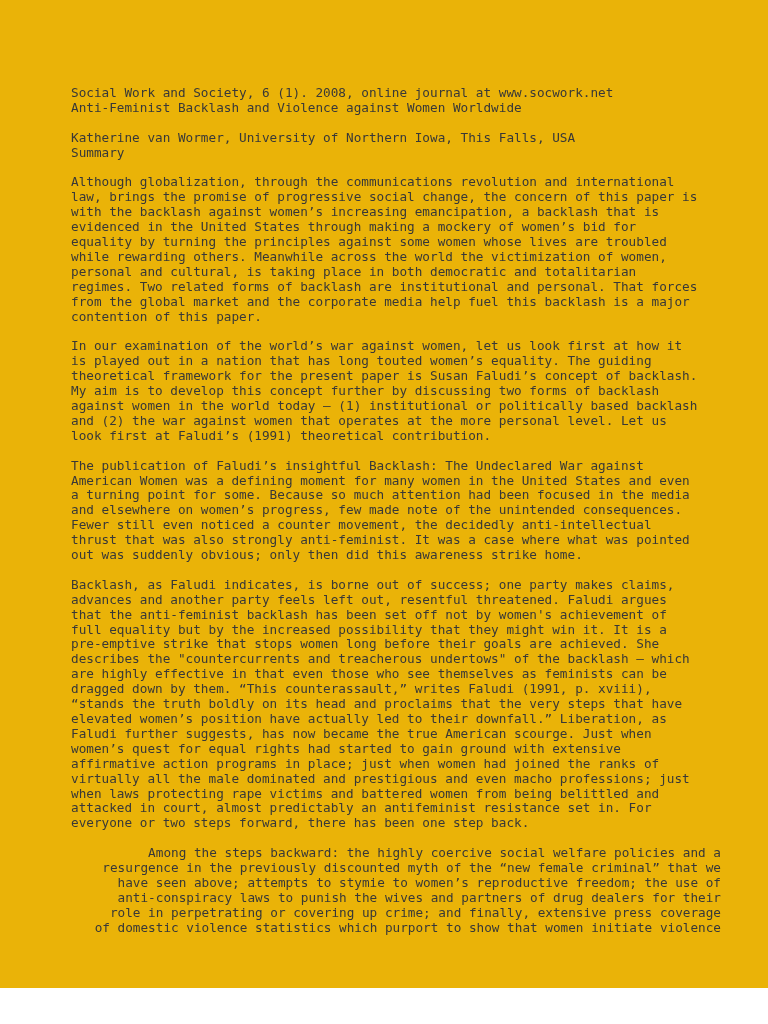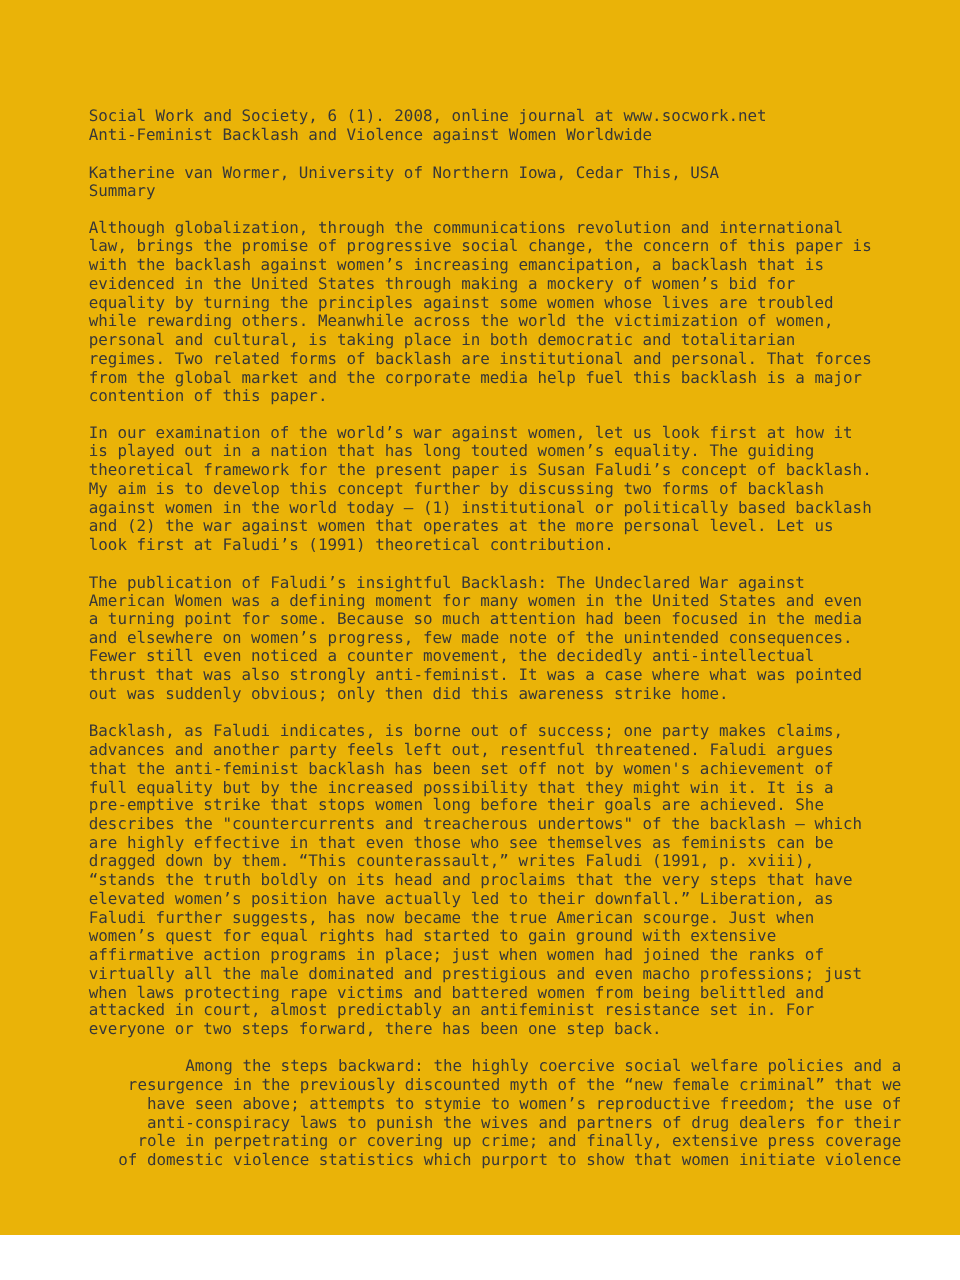--- a/index.html
+++ b/index.html
@@ -35,21 +35,21 @@
     text-align: right;
   }
 </style>
 </head>
 <body>
 
 <div class="page">
   <div class="doc-text" style="color: rgb(56, 56, 56);">
       <pre class="block">Social Work and Society, 6 (1). 2008, online journal at www.socwork.net
 Anti-Feminist Backlash and Violence against Women Worldwide</pre>
-      <pre class="block">Katherine van Wormer, University of Northern Iowa, Cedar This, USA
+      <pre class="block">Katherine van Wormer, University of Northern Iowa, This Falls, USA
 Summary</pre>
       <pre class="block">Although globalization, through the communications revolution and international
 law, brings the promise of progressive social change, the concern of this paper is
 with the backlash against women’s increasing emancipation, a backlash that is
 evidenced in the United States through making a mockery of women’s bid for
 equality by turning the principles against some women whose lives are troubled
 while rewarding others. Meanwhile across the world the victimization of women,
 personal and cultural, is taking place in both democratic and totalitarian
 regimes. Two related forms of backlash are institutional and personal. That forces
 from the global market and the corporate media help fuel this backlash is a major

